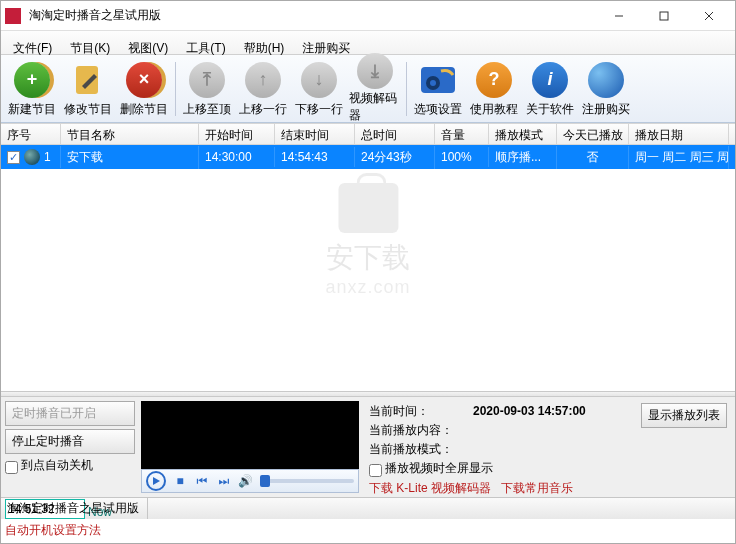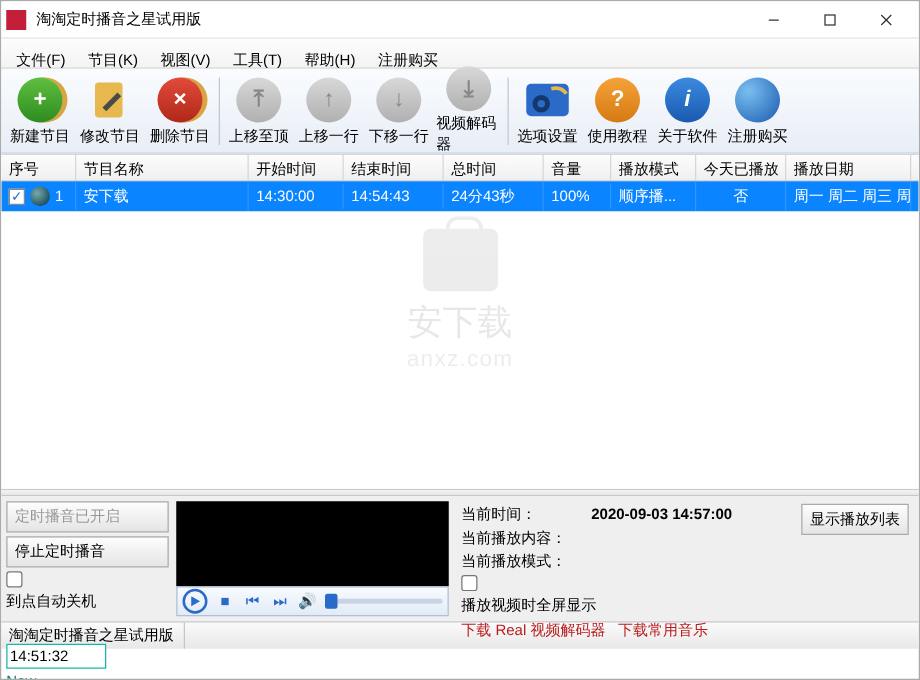--- a/index.html
+++ b/index.html
@@ -33,21 +33,21 @@
 .watermark .bag::before { content:""; position:absolute; top:-10px; left:18px; width:24px; height:16px; border:3px solid #888; border-bottom:none; border-radius:10px 10px 0 0; }
 .watermark .t1 { font-size: 28px; color: #666; }
 .watermark .t2 { font-size: 18px; color: #888; letter-spacing: 1px; }
 
 .hgrip { height: 6px; background: linear-gradient(#f3f3f3,#e6e6e6); border-top: 1px solid #c9c9c9; border-bottom: 1px solid #c9c9c9; cursor: ns-resize; }
 
 .bottom { display: flex; height: 100px; background: #efefef; padding: 4px; gap: 6px; }
 .b-left { width: 130px; display: flex; flex-direction: column; gap: 3px; }
 .btn { background: linear-gradient(#fdfdfd,#e5e5e5); border: 1px solid #aaa; padding: 3px 6px; cursor: pointer; text-align: left; }
 .btn.disabled { color: #999; }
-.chk-row { display: flex; align-items: flex-start; gap: 3px; flex-direction: column; }
+.chk-row { display: flex; align-items: flex-end; gap: 3px; }
 .time-input { border: 1px solid #14b8a6; padding: 2px; width: 80px; margin-top: 22px; }
 .now-lbl { color: #0f766e; }
 .link { color: #b91c1c; cursor: pointer; }
 
 .b-video { width: 218px; display: flex; flex-direction: column; }
 .video-box { flex: 1; background: #000; }
 .player-controls { height: 24px; background: linear-gradient(#f8fbff,#e2ebf6); border: 1px solid #b0c0d8; display: flex; align-items: center; padding: 0 4px; gap: 6px; }
 .pc-btn { width: 16px; height: 16px; display: flex; align-items: center; justify-content: center; color: #2a6ac8; cursor: pointer; }
 .play-big { width: 20px; height: 20px; border-radius: 50%; border: 2px solid #2a6ac8; display: flex; align-items: center; justify-content: center; }
 .slider { flex: 1; height: 4px; background: #c8d4e6; position: relative; border-radius: 2px; }
@@ -261,21 +261,21 @@
         <span class="info-label">当前播放内容：</span>
       </div>
     <div class="info-row">
         <span class="info-label">当前播放模式：</span>
       </div>
     <div class="chk-row">
         <input type="checkbox" style="">
         <span>播放视频时全屏显示</span>
       </div>
     <div class="link-row">
-      <span class="link">下载 Real 视频解码器</span>
+      <span class="link">下载 K-Lite 视频解码器</span>
       <span class="link">下载常用音乐</span>
     </div>
   </div>
 </div>
 
 <div class="statusbar">
   <div class="status-cell">淘淘定时播音之星试用版</div>
 </div>
 
 </body></html>

